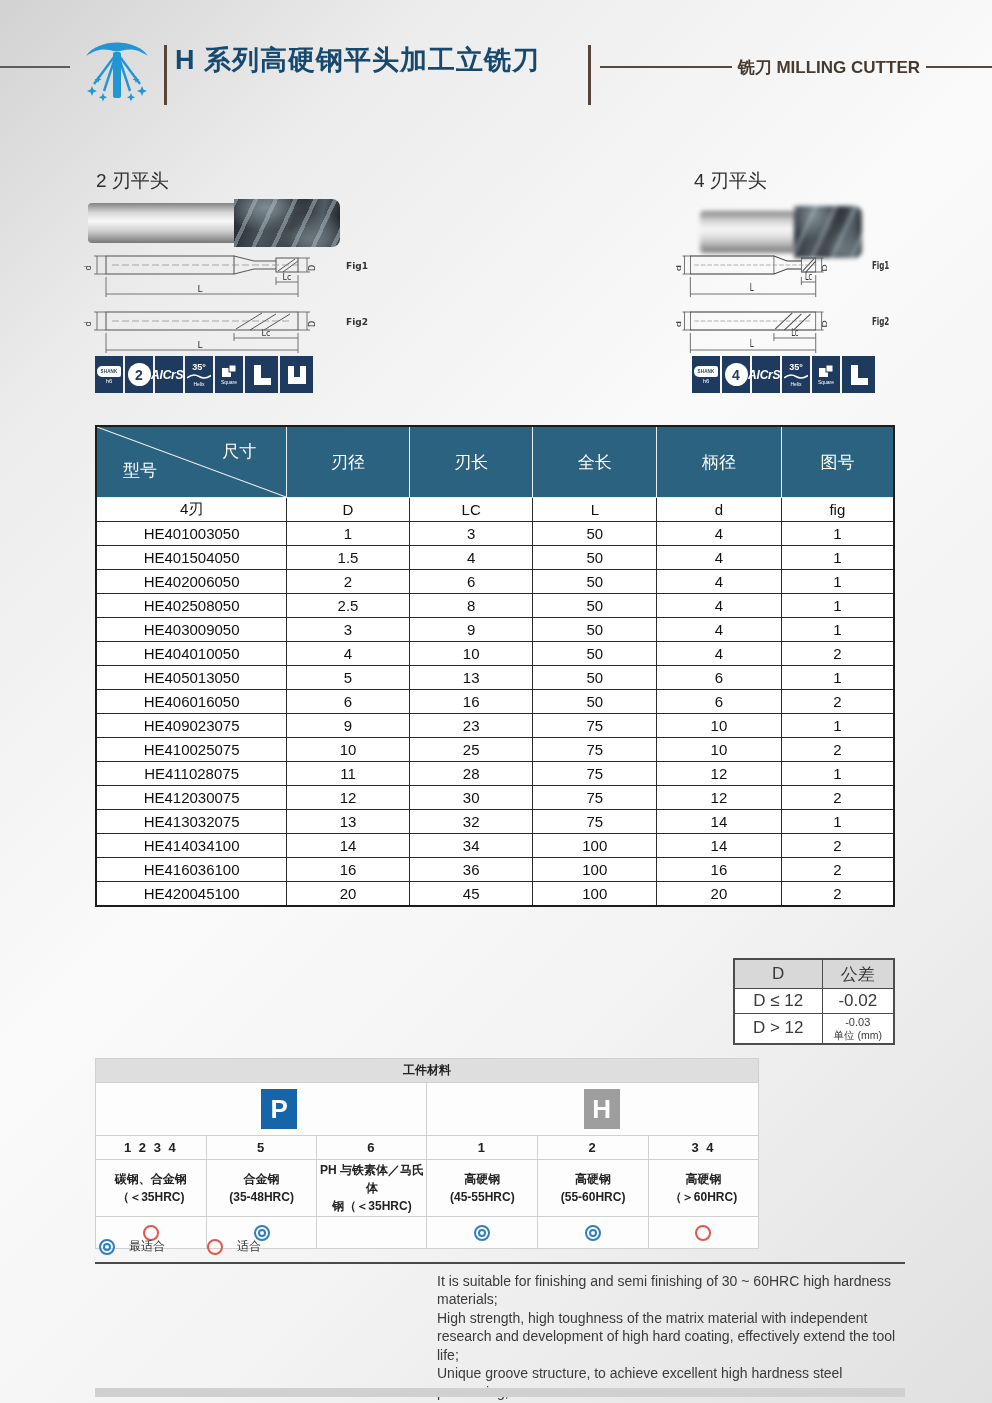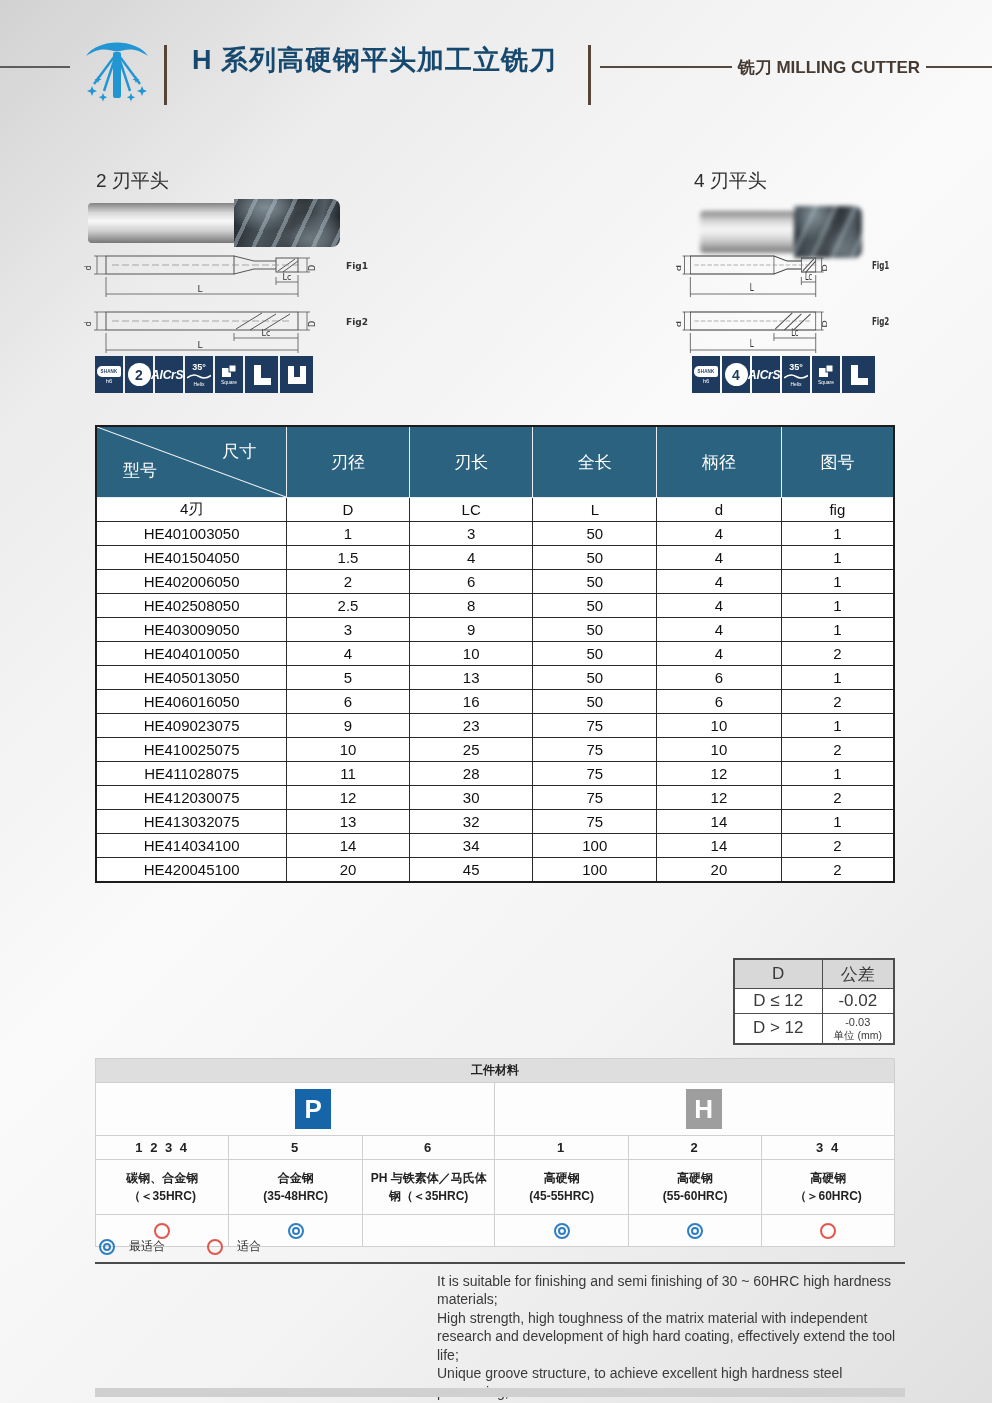--- a/index.html
+++ b/index.html
@@ -3,21 +3,21 @@
 <meta charset="utf-8">
 <style>
   html,body{margin:0;padding:0;background:#bfbfbf;font-family:"Liberation Sans","DejaVu Sans",sans-serif;}
   .page{position:relative;width:992px;height:1403px;margin:0 auto;overflow:hidden;
     background:linear-gradient(135deg,#d2d2d2 0%,#ececec 18%,#fafafa 45%,#f3f3f3 68%,#e0e0e0 100%);}
   
   .hdr-left-line{position:absolute;left:0;top:66px;width:70px;height:2px;background:#5d5d5d;}
   .logo{position:absolute;left:78px;top:34px;width:78px;height:76px;}
   .hdr-vbar{position:absolute;top:45px;width:3px;height:60px;background:#564538;}
   .vbar1{left:164px;} .vbar2{left:588px;}
-  .titles{position:absolute;left:192px;top:42px;width:405px;}
+  .titles{position:absolute;left:175px;top:42px;width:405px;}
   .title-zh{font-size:27px;font-weight:bold;color:#17496e;letter-spacing:1px;white-space:nowrap;}
   .title-en{font-size:14.5px;font-weight:bold;color:#17496e;margin-top:3px;white-space:nowrap;}
   .hdr-right{position:absolute;left:600px;top:54px;width:392px;height:26px;display:flex;align-items:center;}
   .hdr-right .rule{flex:1;height:2px;background:#55483c;}
   .hdr-right .rule.short{flex:0 0 66px;}
   .hdr-right .cat{margin:0 6px;font-size:17px;font-weight:bold;color:#463b32;white-space:nowrap;}
   
   .sec-heading{position:absolute;top:168px;font-size:19px;color:#2e2e2e;}
   .sh-2f{left:96px;} .sh-4f{left:694px;}
   
@@ -64,21 +64,21 @@
   .spec td{border:1px solid #2a2a2a;height:23px;text-align:center;font-size:15px;color:#111;
     font-stretch:condensed;padding:0;}
   .spec .sub td{font-size:15px;}
   
   .tol{position:absolute;left:733px;top:958px;width:162px;border:2px solid #4c4c4c;background:#fff;}
   .tol td{border:1.5px solid #4c4c4c;text-align:center;color:#3a3a3a;font-size:17px;padding:2px 0;}
   .tol .hd td{background:#d8d8d8;height:24px;}
   .tol .small{font-size:11px;line-height:1.15;}
   .tol .unit{font-size:10.5px;display:block;}
   
-  .mat{position:absolute;left:95px;top:1058px;width:800px;border:1px solid #c2c2c2;background:#fdfdfd;}
+  .mat{position:absolute;left:95px;top:1058px;width:664px;border:1px solid #c2c2c2;background:#fdfdfd;}
   .mat td{border:1px solid #d0d0d0;text-align:center;color:#222;}
   .mat .mt td{background:#dedede;font-size:12px;font-weight:bold;height:21px;}
   .mat .mb td{height:50px;}
   .pbadge,.hbadge{display:inline-block;width:36px;height:40px;line-height:40px;color:#fff;
     font-size:26px;font-weight:bold;text-align:center;position:relative;}
   .pbadge{background:#1565a8;left:18px;} .hbadge{background:#9e9e9e;left:9px;}
   .mat .mn td{font-size:13px;font-weight:bold;height:21px;letter-spacing:2px;}
   .mat .mm td{font-size:12px;font-weight:bold;height:52px;line-height:1.5;}
   .mat .mr td{height:29px;}
   .rating{display:inline-block;width:12px;height:12px;border-radius:50%;position:relative;vertical-align:middle;}
@@ -485,20 +485,28 @@
         </tr>
         <tr>
           <td>HE414034100</td>
           <td>14</td>
           <td>34</td>
           <td>100</td>
           <td>14</td>
           <td>2</td>
         </tr>
         <tr>
+          <td>HE416036100</td>
+          <td>16</td>
+          <td>36</td>
+          <td>100</td>
+          <td>16</td>
+          <td>2</td>
+        </tr>
+        <tr>
           <td>HE420045100</td>
           <td>20</td>
           <td>45</td>
           <td>100</td>
           <td>20</td>
           <td>2</td>
         </tr>
     </tbody>
   </table>
 

